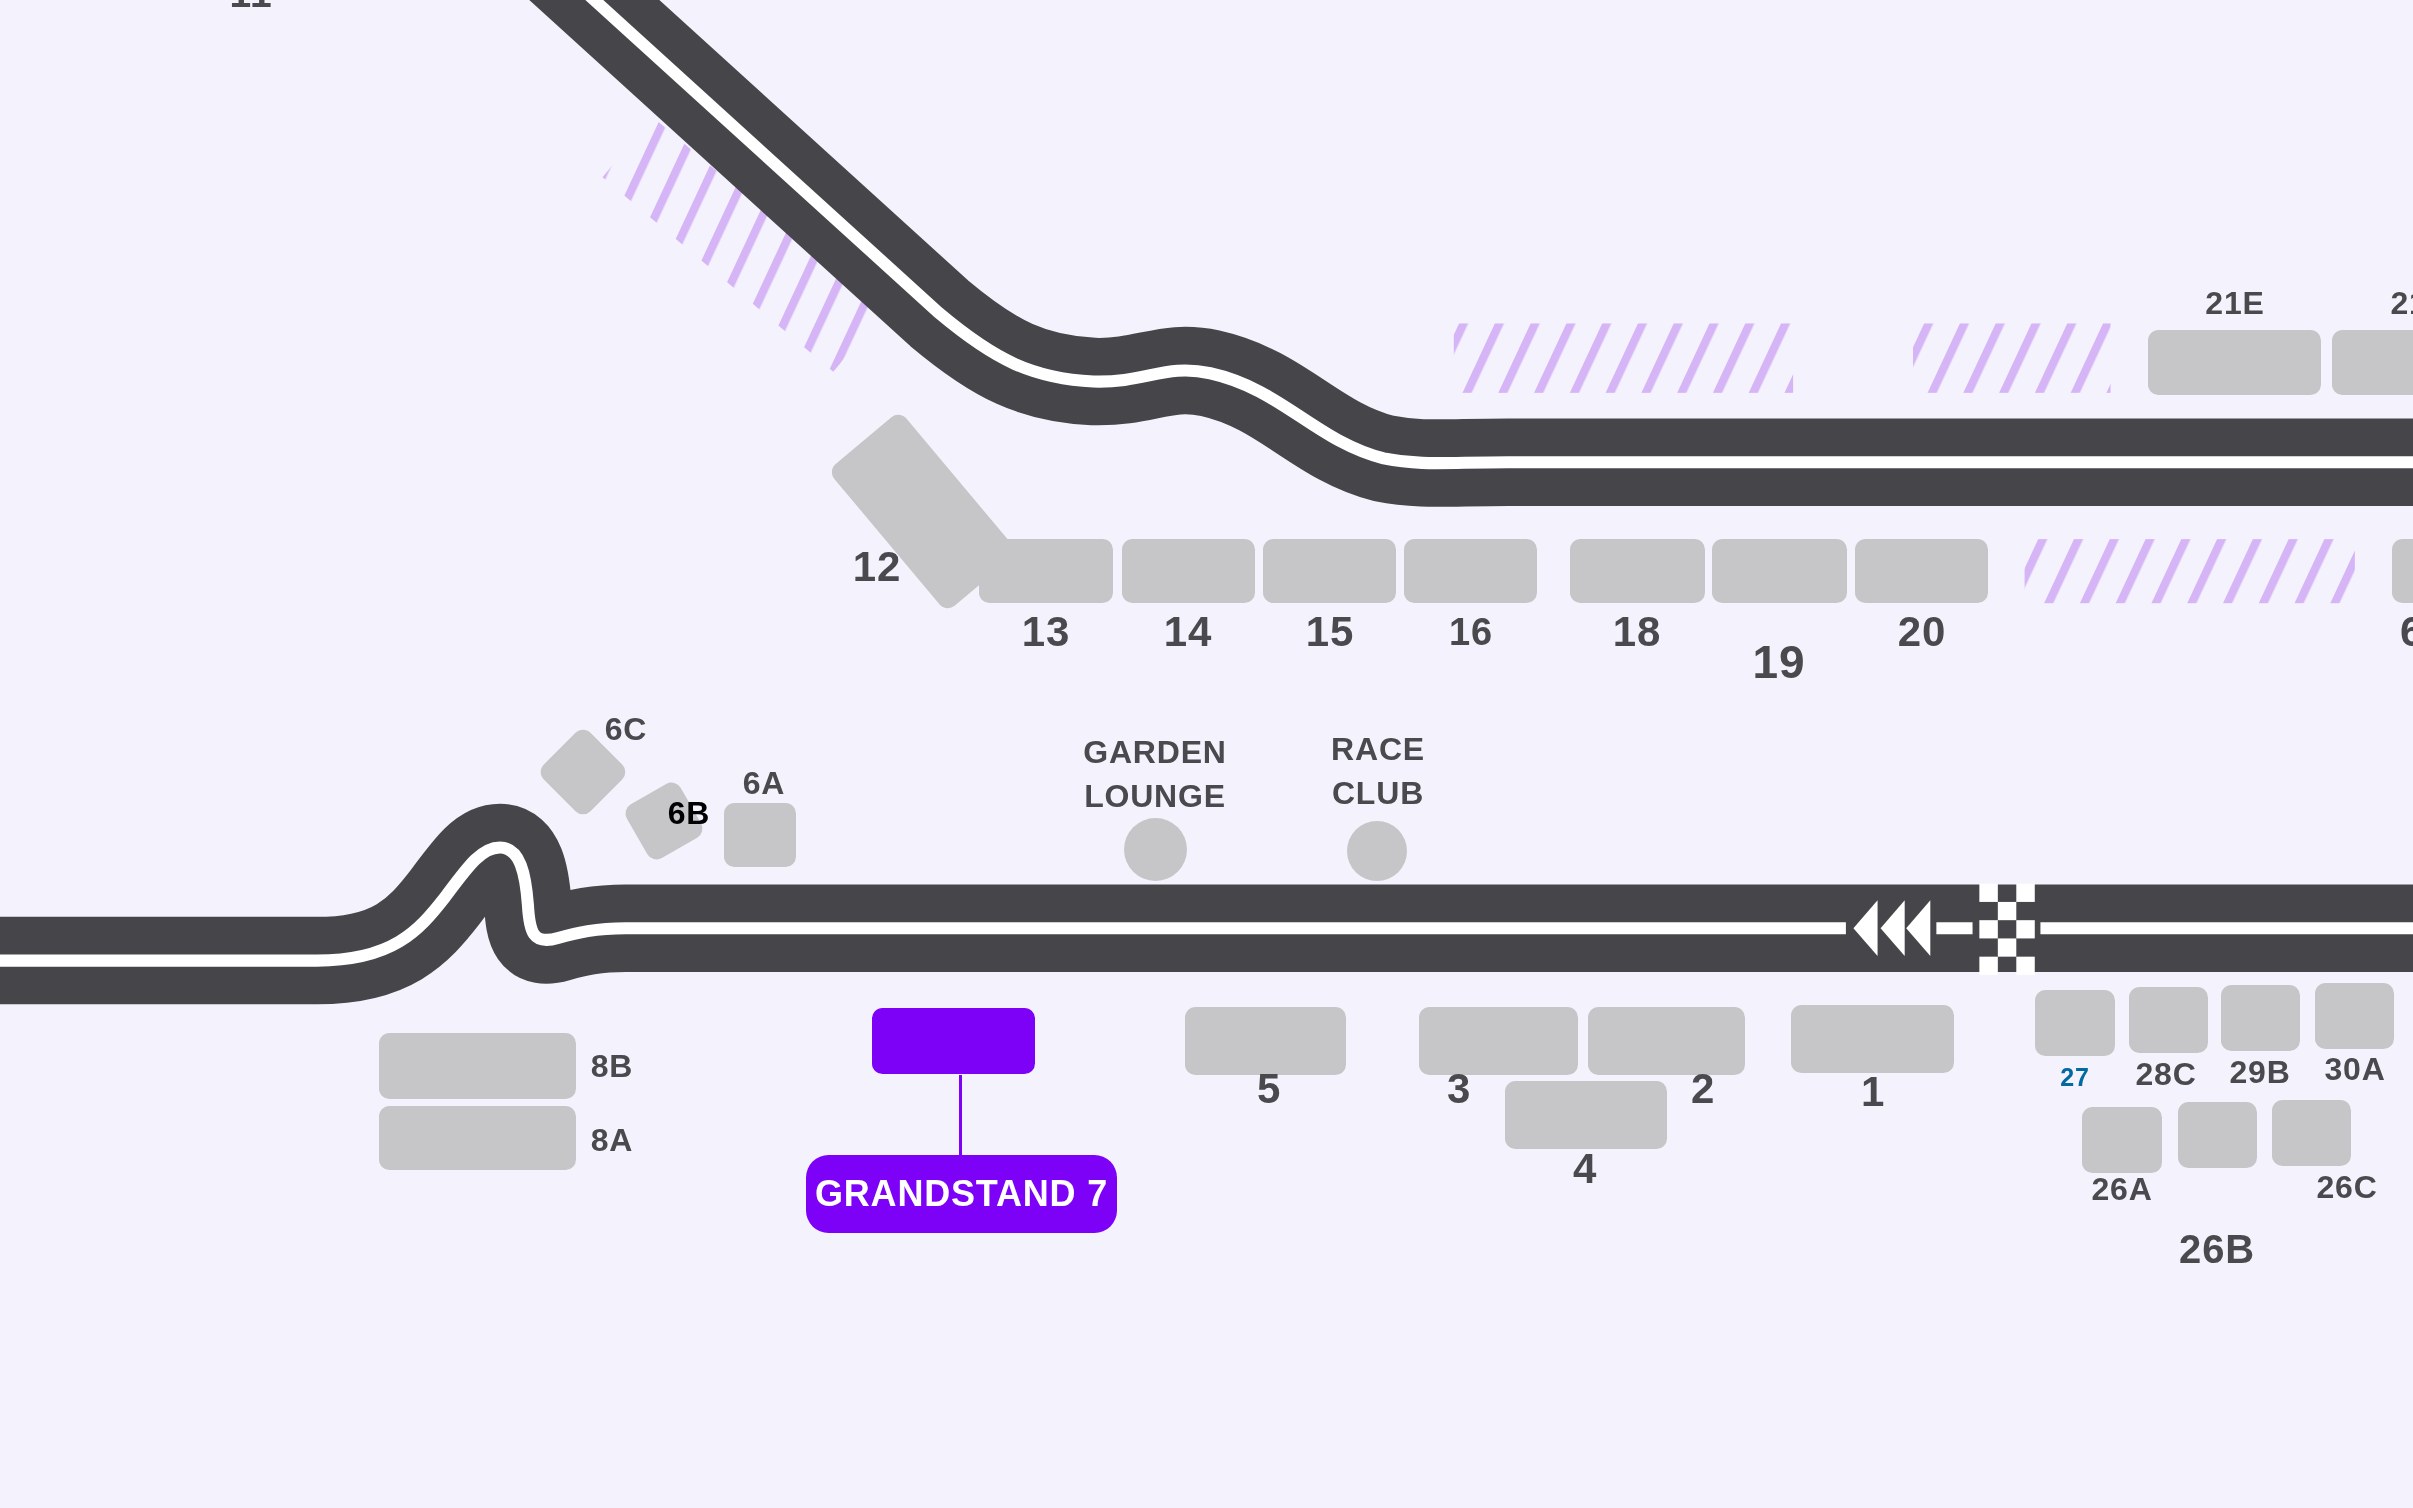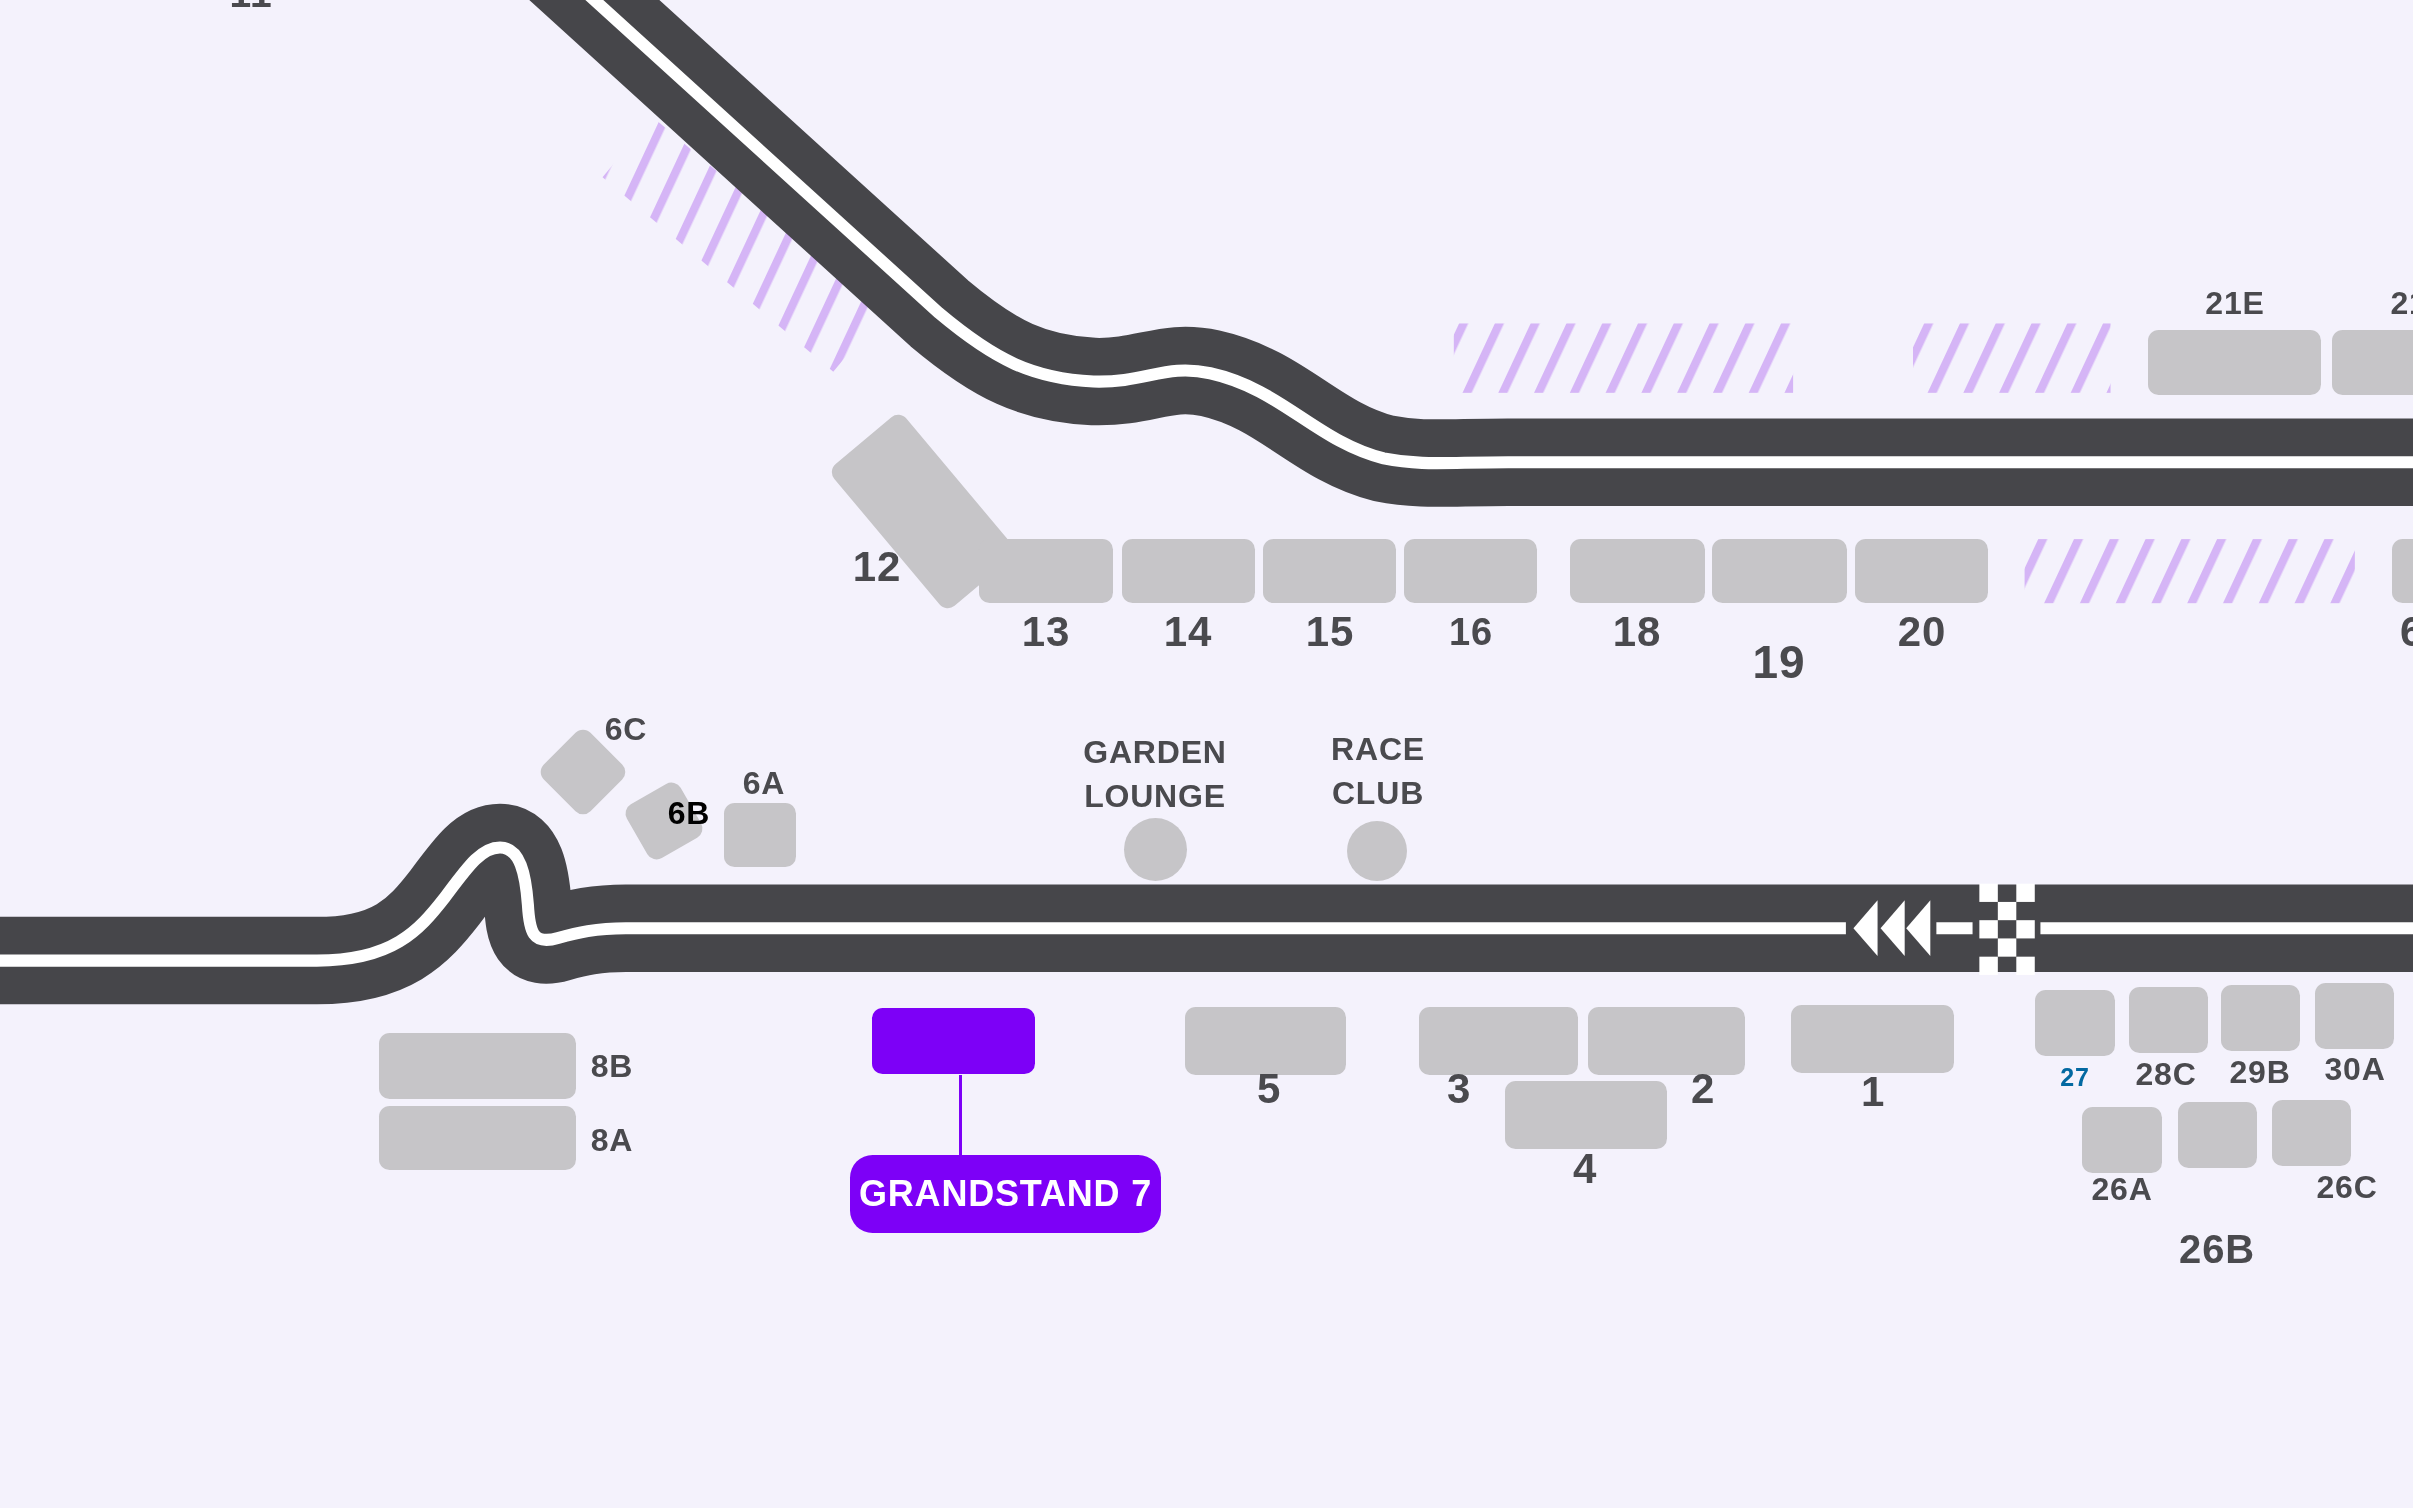--- a/index.html
+++ b/index.html
@@ -19,21 +19,21 @@
   }
   .venue-label{
     position:absolute;font-weight:700;transform:translate(-50%,-50%);
     white-space:nowrap;letter-spacing:0.8px;
   }
   .venue-circle{position:absolute;border-radius:50%;}
   #selected-connector{position:absolute;width:3px;}
   #selected-callout{
     position:absolute;border-radius:22.6px;display:flex;
     align-items:center;justify-content:center;
-    font-weight:700;color:#ffffff;letter-spacing:0.8px;margin-left:44px;
+    font-weight:700;color:#ffffff;letter-spacing:0.8px;
   }
 </style>
 </head>
 <body style="background: rgb(244, 242, 252);">
 
 <div id="stage">
 
   <svg id="track-svg" width="2413" height="1508" viewBox="0 0 3200 2000">
     <defs>
       <pattern id="hatch" width="43" height="20" patternUnits="userSpaceOnUse" patternTransform="rotate(25)">

